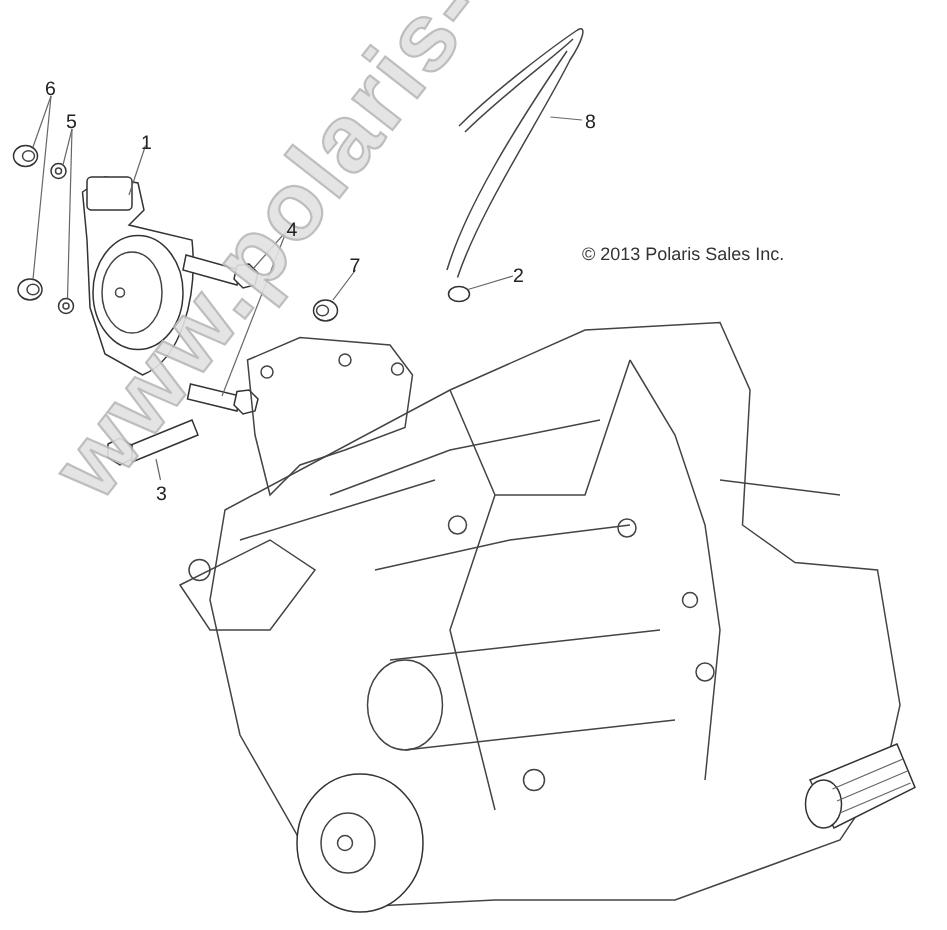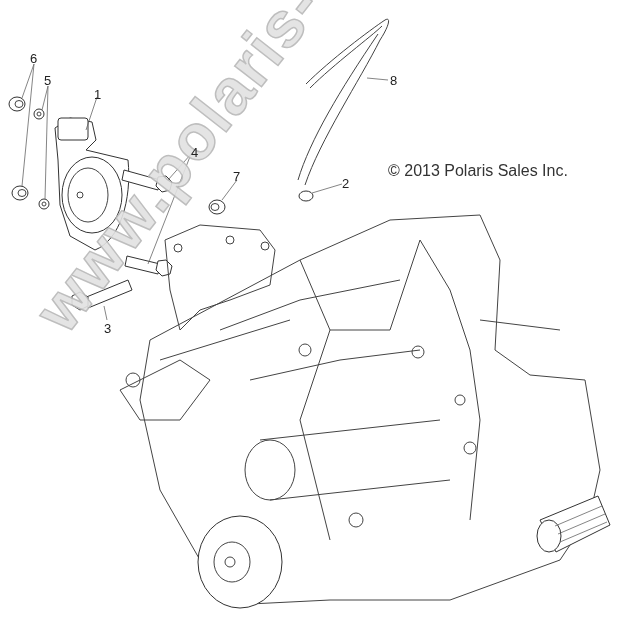--- a/index.html
+++ b/index.html
@@ -1,19 +1,19 @@
 <!DOCTYPE html>
 <html><head>
   <meta charset="utf-8">
   <style>
     html, body { margin: 0; padding: 0; background: #ffffff; }
     body { width: 631px; height: 620px; position: relative; overflow: hidden; font-family: "Liberation Sans", sans-serif; }
     #canvas { position: absolute; left: 0; top: 0; width: 631px; height: 620px; }
     .callout { position: absolute; font-size: 13px; color: #222; font-family: "Liberation Sans", sans-serif; line-height: 1; }
-    .copyright { position: absolute; left: 388px; top: 162px; font-size: 16px; color: #333; font-family: "Liberation Sans", sans-serif; }
+    .copyright { position: absolute; left: 388px; top: 162px; font-size: 12px; color: #333; font-family: "Liberation Sans", sans-serif; }
     .watermark {
       position: absolute; left: 20px; top: 300px; width: 720px;
       transform: rotate(-52deg); transform-origin: 0 0;
       font-family: "Liberation Sans", sans-serif; font-weight: bold; font-size: 64px;
       color: #e2e2e2; letter-spacing: 2px;
       -webkit-text-stroke: 1.5px #b8b8b8;
       white-space: nowrap; pointer-events: none; opacity: 0.9;
     }
     svg .ln { fill: none; stroke: #444; stroke-width: 1; }
     svg .lt { fill: none; stroke: #666; stroke-width: 0.8; }

